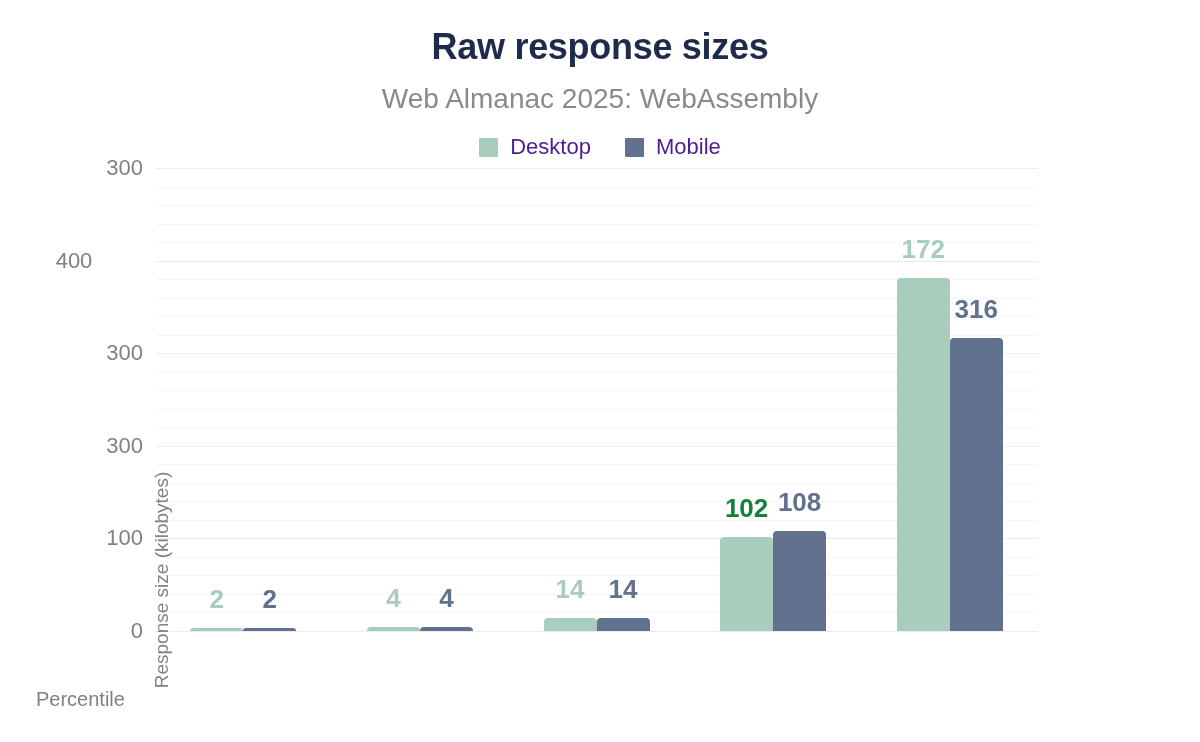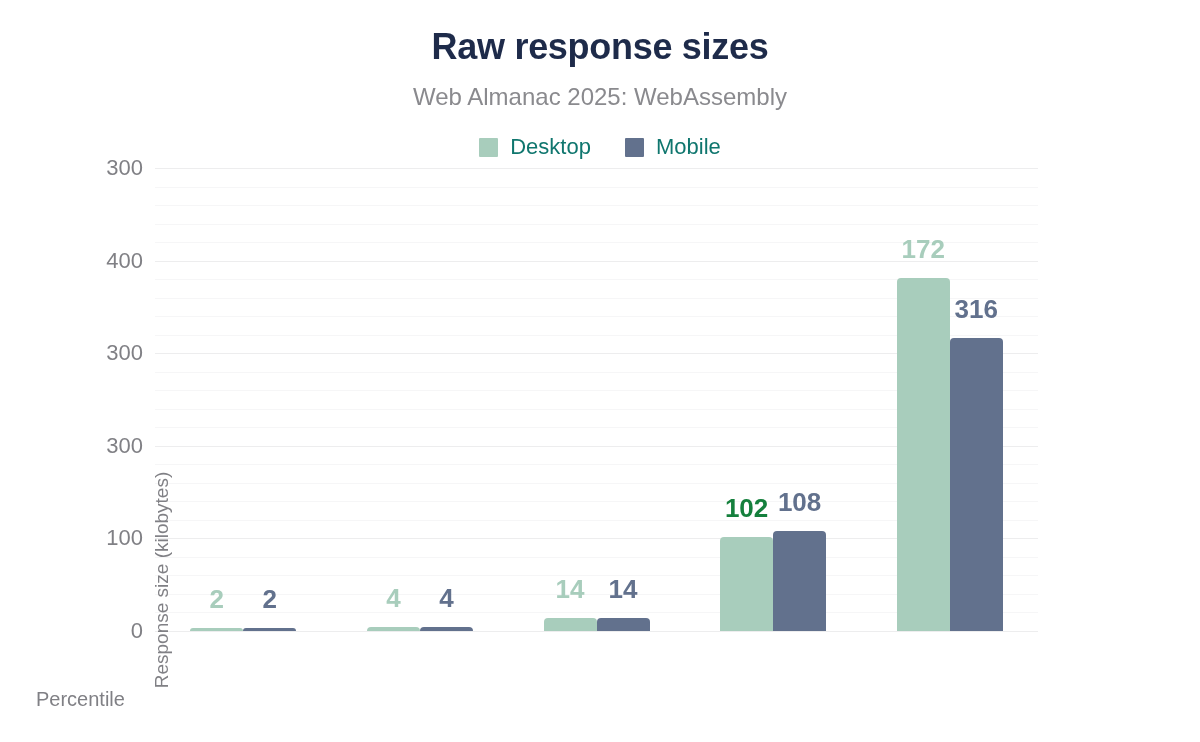--- a/index.html
+++ b/index.html
@@ -29,21 +29,21 @@
     font-weight: bold;
     color: #1e2b4a;
     letter-spacing: -0.3px;
   }
   .chart-subtitle {
     position: absolute;
     top: 83px;
     left: 0;
     width: 1200px;
     text-align: center;
-    font-size: 24px;
+    font-size: 28px;
     font-weight: normal;
     color: #8a8a8e;
   }
   .legend {
     position: absolute;
     top: 134px;
     left: 0;
     width: 1200px;
     display: flex;
     justify-content: center;
@@ -56,21 +56,21 @@
     gap: 12px;
   }
   .legend-swatch {
     width: 19px;
     height: 19px;
     border-radius: 1px;
     display: block;
   }
   .legend-label {
     font-size: 22px;
-    color: #0f766e;
+    color: #4c1d95;
   }
 
   
   .plot {
     position: absolute;
     left: 155px;
     top: 168px;
     width: 883px;
     height: 463px;
   }
@@ -181,21 +181,21 @@
         <div class="gridline" style="top: 55.56px;"></div>
         <div class="gridline" style="top: 37.04px;"></div>
         <div class="gridline" style="top: 18.52px;"></div>
         <div class="gridline major" style="top: 0px;"></div>
       </div>
     <div id="yticks">
         <div class="ytick" style="top: 463px; left: -150px;">0</div>
         <div class="ytick" style="top: 370.4px; left: -150px;">100</div>
         <div class="ytick" style="top: 277.8px; left: -150px;">300</div>
         <div class="ytick" style="top: 185.2px; left: -150px;">300</div>
-        <div class="ytick" style="top: 92.6px; left: -150px;">400</div>
+        <div class="ytick" style="top: 92.6px; left: -150px; text-align: center;">400</div>
         <div class="ytick" style="top: 0px; left: -150px;">300</div>
       </div>
 
     <div id="xticks"></div>
     <div class="y-axis-title">Response size (kilobytes)</div>
   </div>
 
   <div class="bars-layer" id="bars-layer">
       <div class="bar" style="left: 35.3px; width: 53px; height: 3px; background: rgb(168, 205, 188);"></div>
       <div class="bar-label" style="left: 61.8px; top: 416px; color: rgb(168, 205, 188);">2</div>

